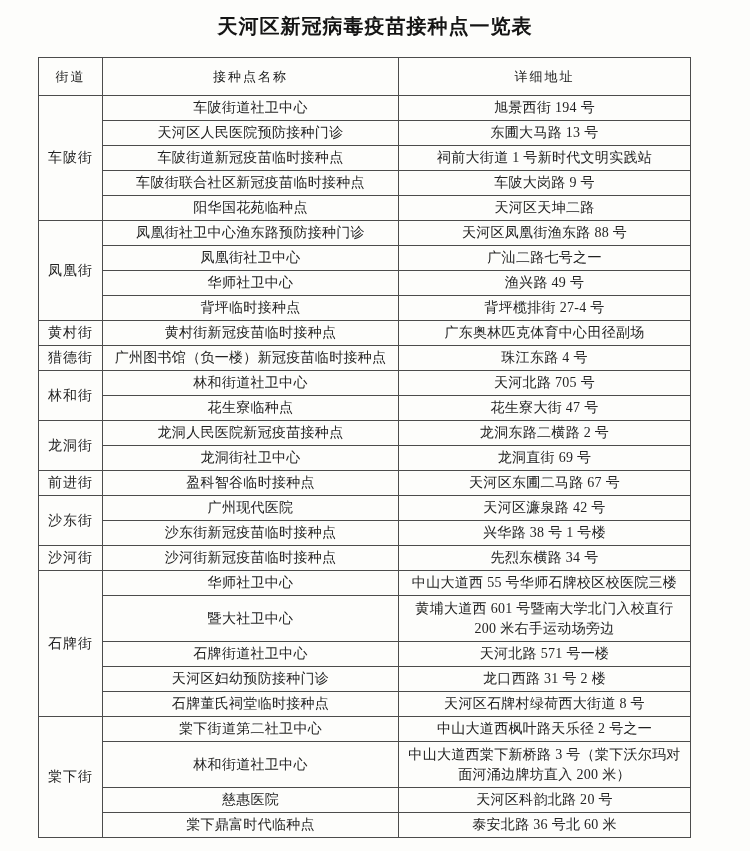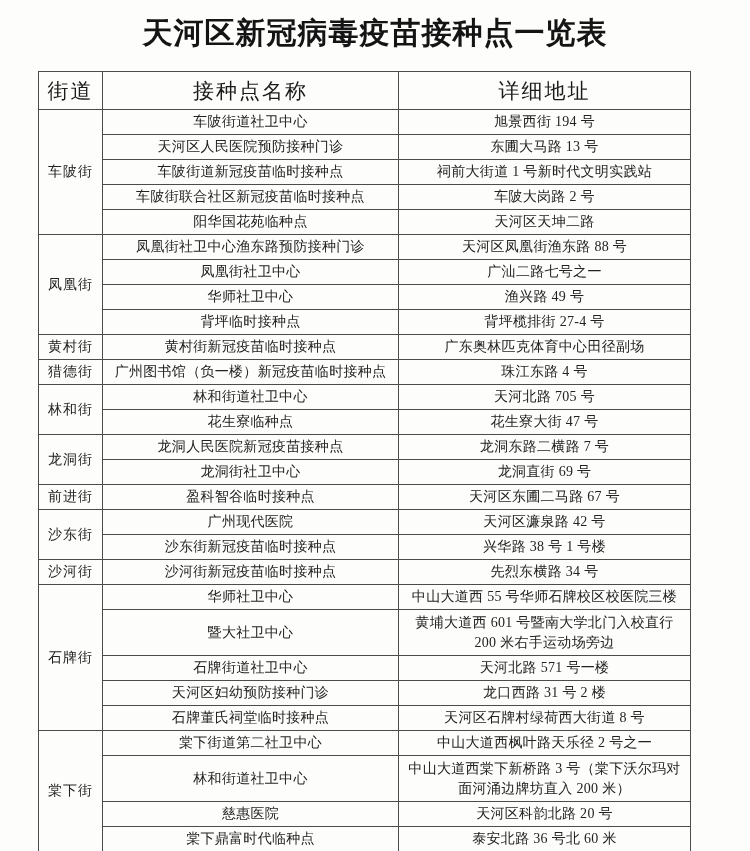--- a/index.html
+++ b/index.html
@@ -14,21 +14,21 @@
     background: #fdfdfb;
     font-family: "Liberation Serif", "DejaVu Serif", serif;
     color: #1c1c1c;
     overflow: hidden;
     box-sizing: border-box;
   }
   h1.title {
     margin: 0;
     padding-top: 13px;
     text-align: center;
-    font-size: 30px;
+    font-size: 20px;
     font-weight: bold;
     letter-spacing: 1px;
     color: #141414;
   }
   table.vax {
     border-collapse: collapse;
     table-layout: fixed;
     margin: 17px 0 0 38px;
     width: 652px;
   }
@@ -39,21 +39,21 @@
     border: 1px solid #4c4c4c;
     text-align: center;
     vertical-align: middle;
     padding: 0 4px;
     overflow: hidden;
   }
   tr        { height: 25px; }
   tr.head   { height: 38px; }
   tr.tall   { height: 46px; }
   tr.head th {
-    font-size: 21px;
+    font-size: 13px;
     font-weight: normal;
     letter-spacing: 2px;
     color: #1a1a1a;
   }
   td {
     font-size: 14px;
     letter-spacing: 0.3px;
     line-height: 1.4;
     color: #222222;
   }
@@ -88,21 +88,21 @@
     <tr>
       <td class="site">天河区人民医院预防接种门诊</td>
       <td class="addr">东圃大马路 13 号</td>
     </tr>
     <tr>
       <td class="site">车陂街道新冠疫苗临时接种点</td>
       <td class="addr">祠前大街道 1 号新时代文明实践站</td>
     </tr>
     <tr>
       <td class="site">车陂街联合社区新冠疫苗临时接种点</td>
-      <td class="addr">车陂大岗路 2 号</td>
+      <td class="addr">车陂大岗路 9 号</td>
     </tr>
     <tr>
       <td class="site">阳华国花苑临种点</td>
       <td class="addr">天河区天坤二路</td>
     </tr>
 
     <tr>
       <td class="street" rowspan="4">凤凰街</td>
       <td class="site">凤凰街社卫中心渔东路预防接种门诊</td>
       <td class="addr">天河区凤凰街渔东路 88 号</td>
@@ -138,21 +138,21 @@
       <td class="addr">天河北路 705 号</td>
     </tr>
     <tr>
       <td class="site">花生寮临种点</td>
       <td class="addr">花生寮大街 47 号</td>
     </tr>
 
     <tr>
       <td class="street" rowspan="2">龙洞街</td>
       <td class="site">龙洞人民医院新冠疫苗接种点</td>
-      <td class="addr">龙洞东路二横路 7 号</td>
+      <td class="addr">龙洞东路二横路 2 号</td>
     </tr>
     <tr>
       <td class="site">龙洞街社卫中心</td>
       <td class="addr">龙洞直街 69 号</td>
     </tr>
 
     <tr>
       <td class="street">前进街</td>
       <td class="site">盈科智谷临时接种点</td>
       <td class="addr">天河区东圃二马路 67 号</td>

